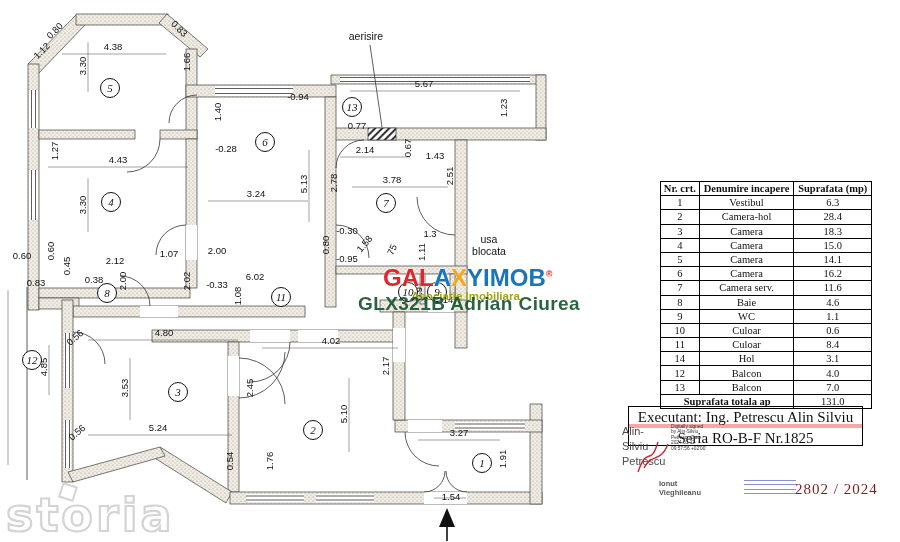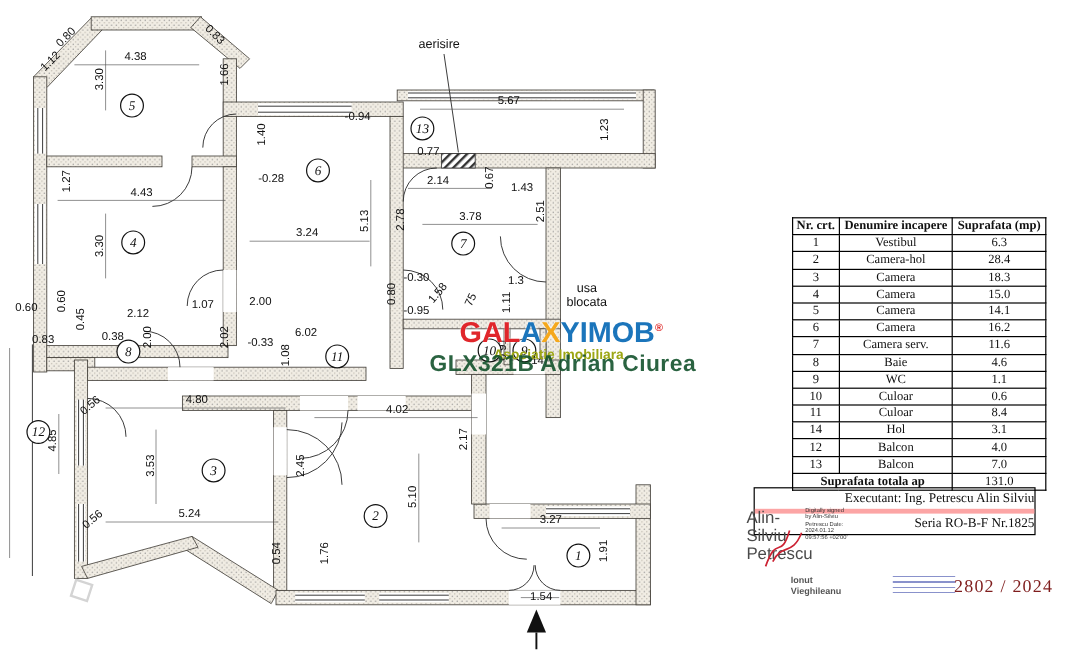--- a/index.html
+++ b/index.html
@@ -29,24 +29,24 @@
           -webkit-text-stroke:2.2px #d4d4d4;letter-spacing:3px;}
   #storia-mark{position:absolute;left:60px;top:484px;width:12px;height:12px;
           border:2.5px solid #d4d4d4;transform:rotate(18deg);}
   
   #room-table{position:absolute;left:660px;top:145px;width:212px;border-collapse:collapse;
           font-family:"Liberation Serif",serif;font-size:10.5px;color:#111;margin-top:36px;}
   #room-table th,#room-table td{border:1px solid #000;text-align:center;padding:0 2px;height:13.2px;}
   #room-table th{font-weight:bold;}
   #room-table td.sum{font-weight:bold;}
   #exec-box{position:absolute;left:628px;top:406px;width:233px;border:1.4px solid #000;
-          font-family:"Liberation Serif",serif;font-size:11px;color:#111;text-align:right;}
+          font-family:"Liberation Serif",serif;font-size:15px;color:#111;text-align:center;}
   #exec-box .row{padding:2px 0;height:13px;}
   #exec-box .row + .row{border-top:4px solid #fca5a5;}
-  #signer{position:absolute;left:622px;top:424px;font-size:14px;color:#4a4a4a;line-height:15px;}
+  #signer{position:absolute;left:622px;top:424px;font-size:11px;color:#4a4a4a;line-height:15px;}
   #sig-squiggle{position:absolute;left:632px;top:436px;}
   #digital-note{position:absolute;left:671px;top:424px;width:37px;font-size:4.8px;
           line-height:5.4px;color:#333;}
   #stamp-name{position:absolute;left:659px;top:479px;font-size:7.5px;color:#555;line-height:9px;font-weight:bold;}
   #stamp-block{position:absolute;left:744px;top:480px;width:52px;height:16px;opacity:.65;
           background:repeating-linear-gradient(180deg,#4a57b0 0 1px,transparent 1px 4.5px);}
   #doc-number{position:absolute;left:795px;top:481px;font-family:"Liberation Serif",serif;
           font-size:15px;color:#7f1d1d;letter-spacing:1px;}
 </style>
 </head>
@@ -311,20 +311,21 @@
         <text x="489" y="243" class="ann">usa</text>
         <text x="489" y="255" class="ann">blocata</text>
       </g>
   </svg>
 
   <div id="logo">
     <div id="logo-word"><span style="color: rgb(224, 38, 43);">G</span><span style="color: rgb(224, 38, 43);">A</span><span style="color: rgb(224, 38, 43);">L</span><span style="color: rgb(27, 117, 187);">A</span><span style="color: rgb(245, 168, 28);">X</span><span style="color: rgb(27, 117, 187);">Y</span><span style="color: rgb(27, 117, 187);">I</span><span style="color: rgb(27, 117, 187);">M</span><span style="color: rgb(27, 117, 187);">O</span><span style="color: rgb(27, 117, 187);">B</span><span id="logo-reg">®</span></div>
     <div id="logo-sub">Asociatie Imobiliara</div>
   </div>
   <div id="agent">GLX321B Adrian Ciurea</div>
+  <div id="storia">storia</div>
   <div id="storia-mark"></div>
 
   <table id="room-table">
     <thead>
       <tr>
         <th>Nr. crt.</th>
         <th>Denumire incapere</th>
         <th>Suprafata (mp)</th>
       </tr>
     </thead>

